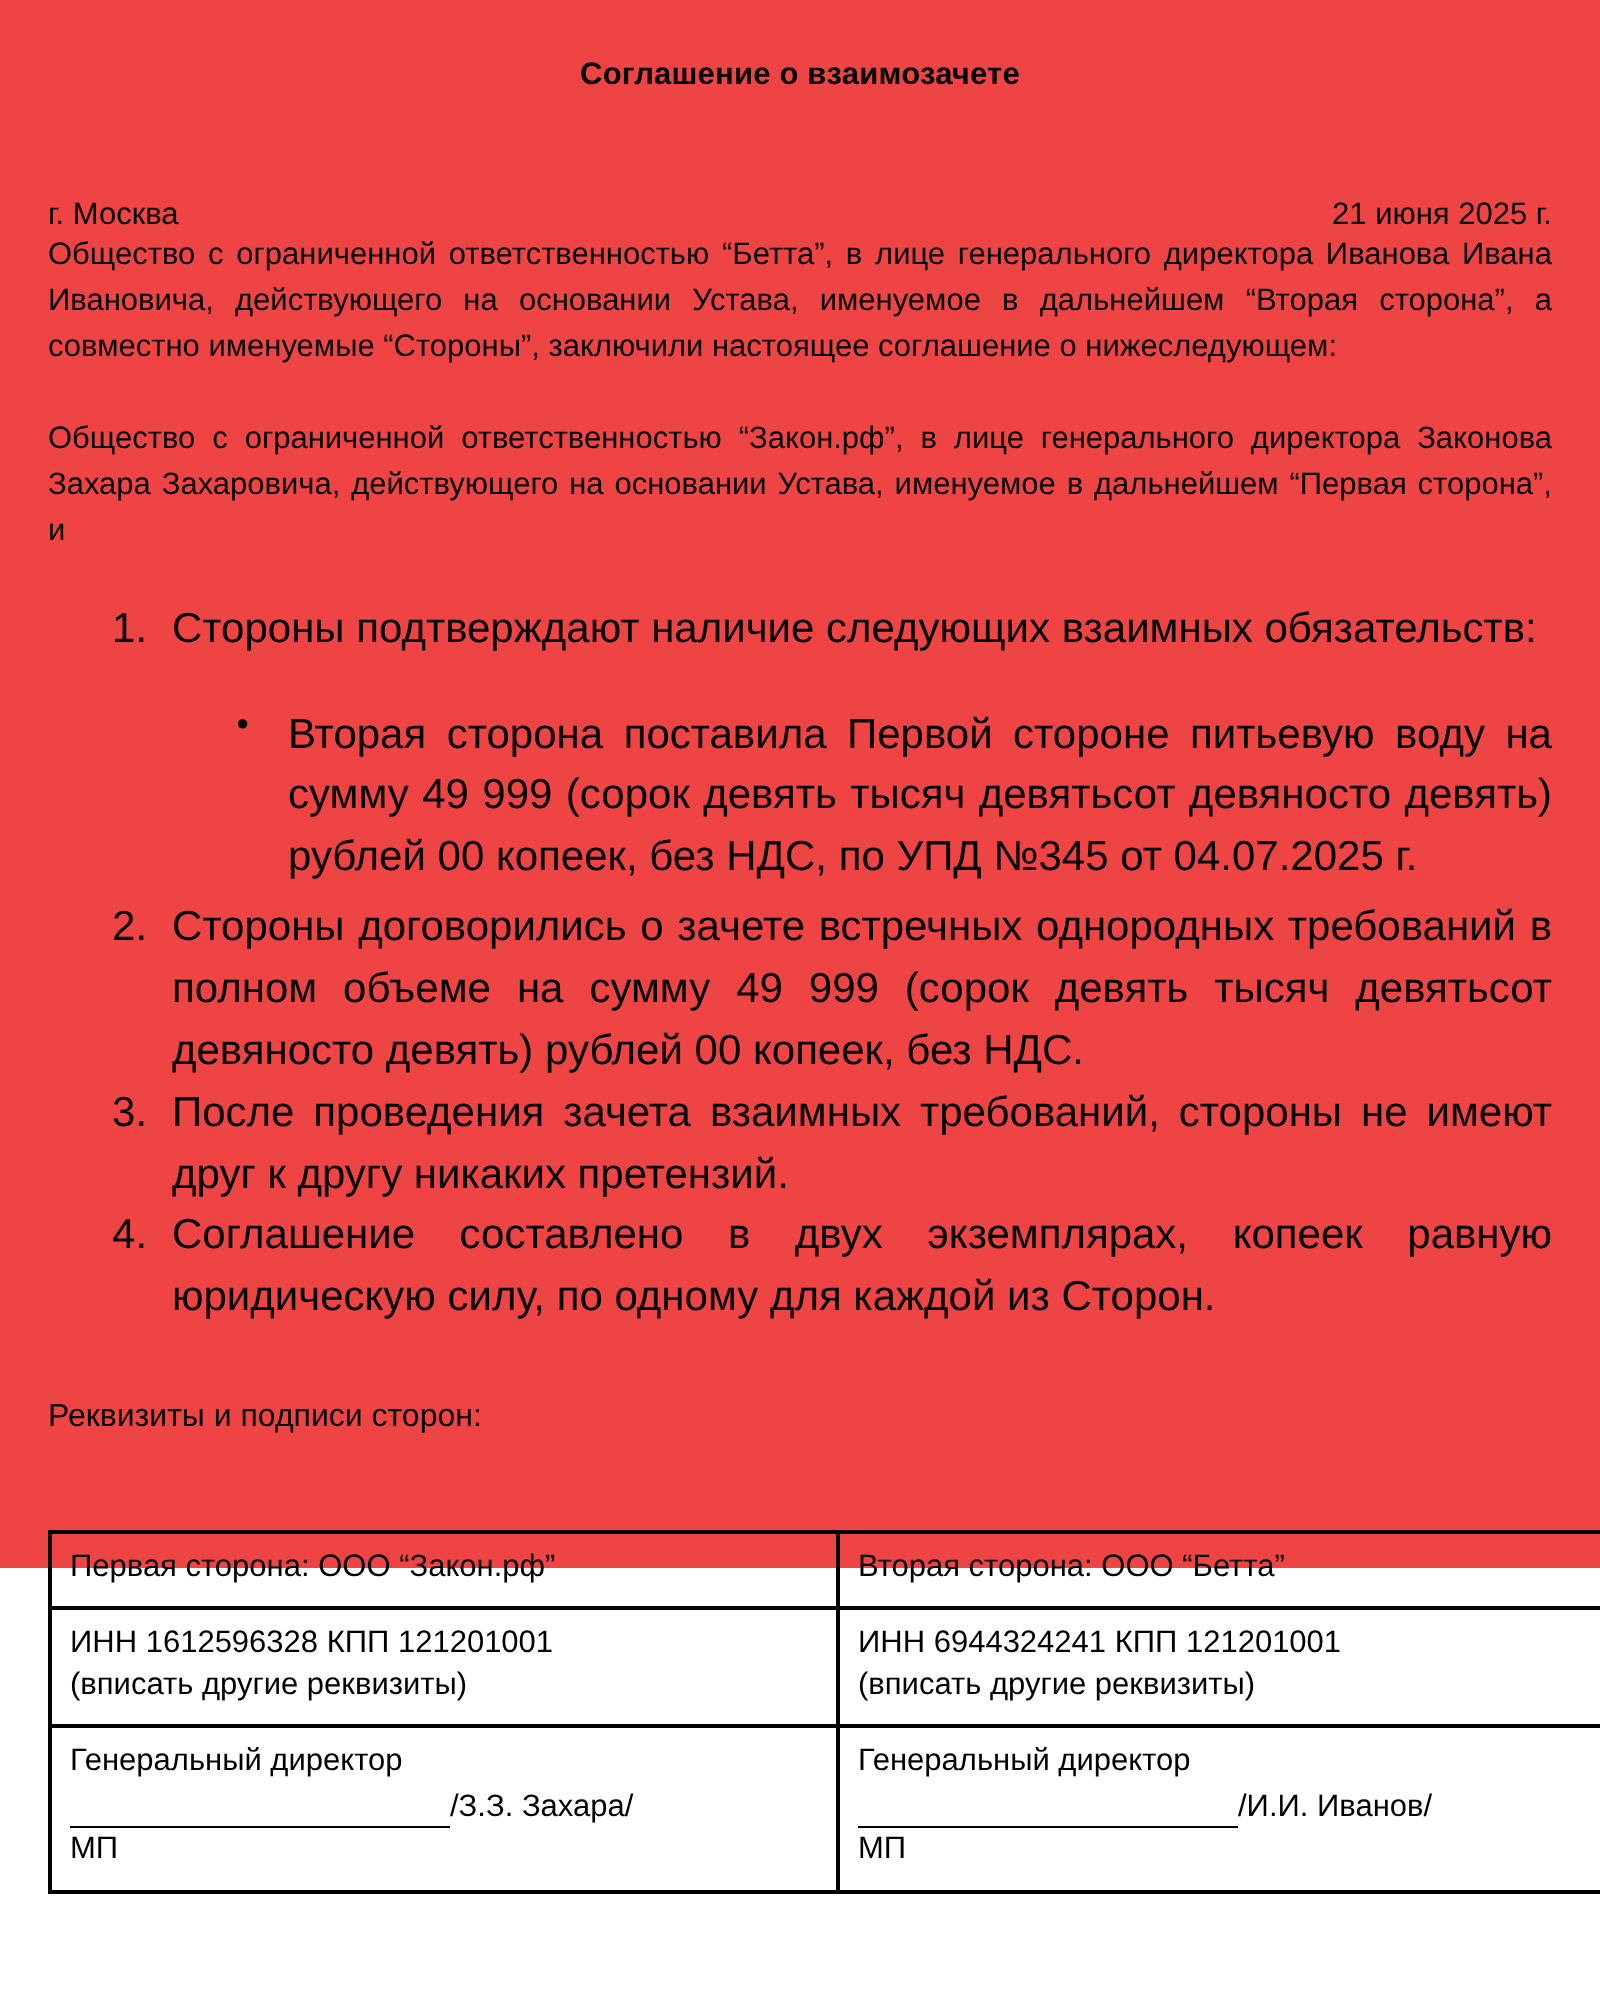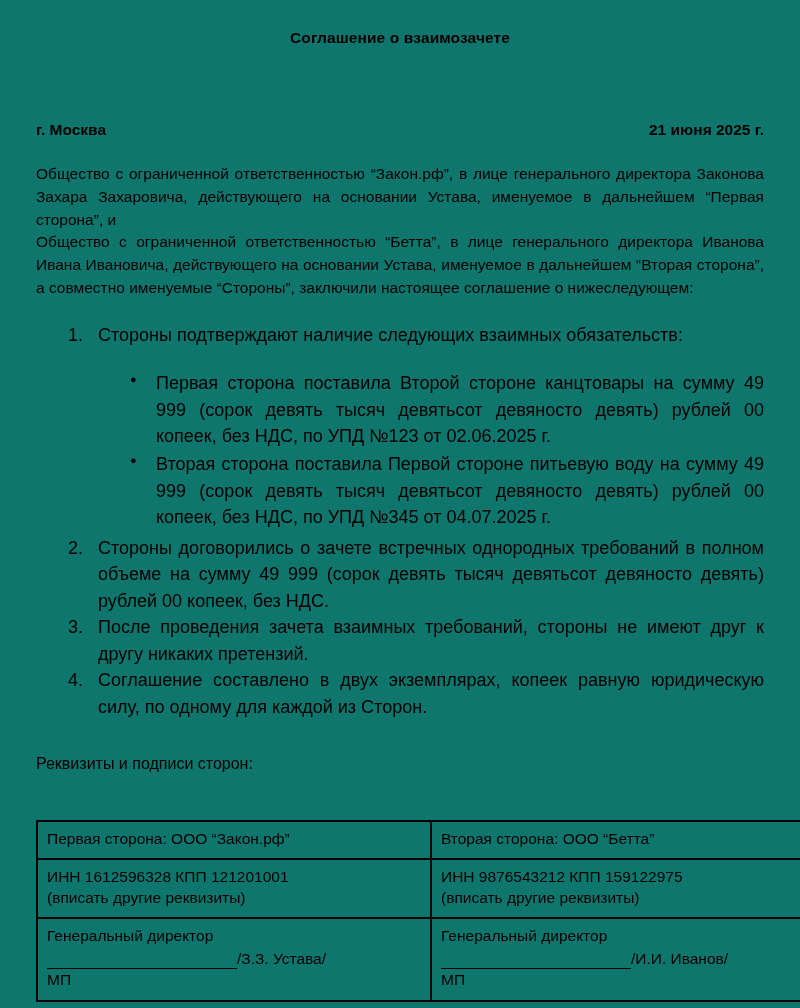--- a/index.html
+++ b/index.html
@@ -11,65 +11,64 @@
   body {
     width: 800px;
     height: 1008px;
     font-family: "Liberation Sans", sans-serif;
     color: #000000;
     -webkit-font-smoothing: none;
   }
   .page {
     position: relative;
     width: 800px;
-    height: 1008px;
+    height: 784px;
     box-sizing: border-box;
-    padding: 0 36px;
-    background: #0f766e;
+    padding: 0 24px;
+    background: #ef4444;
   }
 
   
   .doc-title {
     text-align: center;
     font-size: 15.5px;
     font-weight: bold;
     letter-spacing: 0.1px;
     padding-top: 29px;
     line-height: 1.2;
   }
 
   
   .placedate {
     display: flex;
     justify-content: space-between;
     align-items: baseline;
-    margin-top: 72px;
+    margin-top: 50px;
     font-size: 15.5px;
     line-height: 1.25;
-    font-weight: bold;
   }
   .placedate .city { text-align: left; }
   .placedate .date { text-align: left; }
 
   
   .para {
     text-align: justify;
     text-justify: inter-word;
     font-size: 15.5px;
     line-height: 1.47;
     margin: 0;
   }
   .para.p1 { margin-top: 24px; }
   .para.p2 { margin-top: 0; }
 
   
   ol.clauses {
     margin: 22px 0 0 0;
     padding: 0 0 0 62px;
-    font-size: 18px;
+    font-size: 21px;
     line-height: 1.47;
     list-style: none;
     counter-reset: clause;
   }
   ol.clauses > li {
     position: relative;
     text-align: justify;
     text-justify: inter-word;
     padding-left: 0;
     counter-increment: clause;
@@ -158,31 +157,30 @@
 
 <div class="page">
 
   <div class="doc-title">Соглашение о взаимозачете</div>
 
   <div class="placedate">
     <span class="city">г. Москва</span>
     <span class="date">21 июня 2025 г.</span>
   </div>
 
+  <p class="para p2">Общество с ограниченной ответственностью “Бетта”, в лице генерального директора Иванова Ивана Ивановича, действующего на основании Устава, именуемое в дальнейшем “Вторая сторона”, а совместно именуемые “Стороны”, заключили настоящее соглашение о нижеследующем:</p>
+
   <p class="para p1">Общество с ограниченной ответственностью “Закон.рф”, в лице генерального директора Законова Захара Захаровича, действующего на основании Устава, именуемое в дальнейшем “Первая сторона”, и</p>
-
-  <p class="para p2">Общество с ограниченной ответственностью “Бетта”, в лице генерального директора Иванова Ивана Ивановича, действующего на основании Устава, именуемое в дальнейшем “Вторая сторона”, а совместно именуемые “Стороны”, заключили настоящее соглашение о нижеследующем:</p>
 
   <ol class="clauses">
 
     <li>
       <span>Стороны подтверждают наличие следующих взаимных обязательств:</span>
 
       <ul class="bullets">
-        <li>Первая сторона поставила Второй стороне канцтовары на сумму 49 999 (сорок девять тысяч девятьсот девяносто девять) рублей 00 копеек, без НДС, по УПД №123 от 02.06.2025 г.</li>
         <li>Вторая сторона поставила Первой стороне питьевую воду на сумму 49 999 (сорок девять тысяч девятьсот девяносто девять) рублей 00 копеек, без НДС, по УПД №345 от 04.07.2025 г.</li>
       </ul>
     </li>
 
     <li class="spaced">
       <span>Стороны договорились о зачете встречных однородных требований в полном объеме на сумму 49 999 (сорок девять тысяч девятьсот девяносто девять) рублей 00 копеек, без НДС.</span>
     </li>
 
     <li>
       <span>После проведения зачета взаимных требований, стороны не имеют друг к другу никаких претензий.</span>
@@ -202,30 +200,30 @@
         <td class="col-a">Первая сторона: ООО “Закон.рф”</td>
         <td class="col-b">Вторая сторона: ООО “Бетта”</td>
       </tr>
 
       <tr>
         <td class="col-a">
           <span>ИНН 1612596328 КПП 121201001</span><br>
           <span>(вписать другие реквизиты)</span>
         </td>
         <td class="col-b">
-          <span>ИНН 9876543212 КПП 159122975</span><br>
+          <span>ИНН 6944324241 КПП 121201001</span><br>
           <span>(вписать другие реквизиты)</span>
         </td>
       </tr>
 
       <tr>
         <td class="col-a">
           <span class="sign-role">Генеральный директор</span>
           <span class="sign-line">
-            <span class="sign-rule"></span><span class="sign-name">/З.З. Устава/</span>
+            <span class="sign-rule"></span><span class="sign-name">/З.З. Захара/</span>
           </span>
           <span class="sign-stamp">МП</span>
         </td>
         <td class="col-b">
           <span class="sign-role">Генеральный директор</span>
           <span class="sign-line">
             <span class="sign-rule"></span><span class="sign-name">/И.И. Иванов/</span>
           </span>
           <span class="sign-stamp">МП</span>
         </td>

